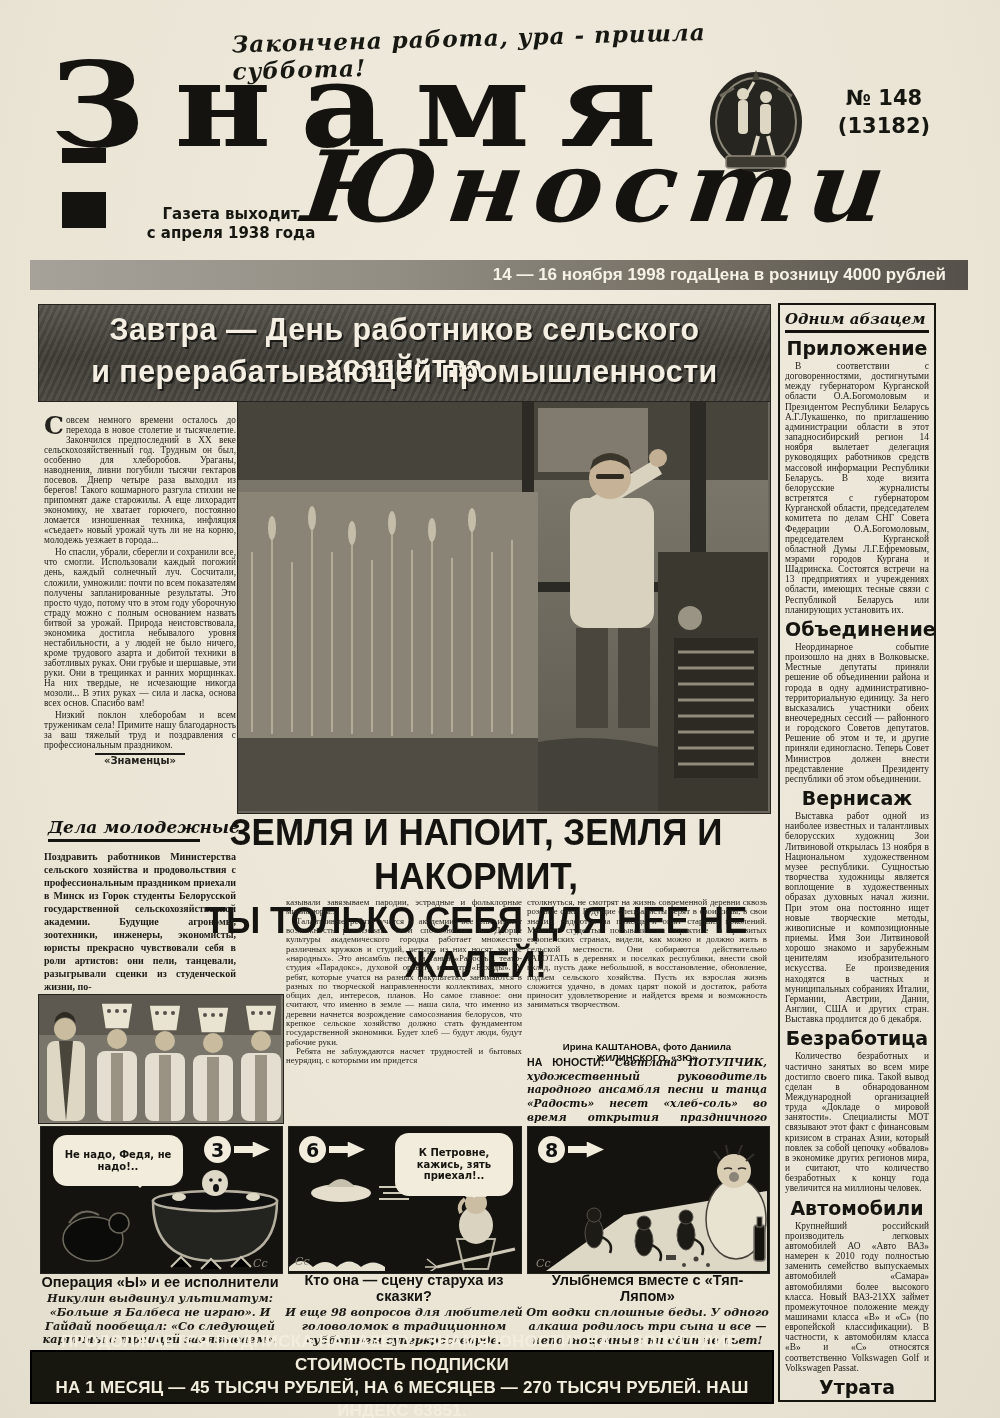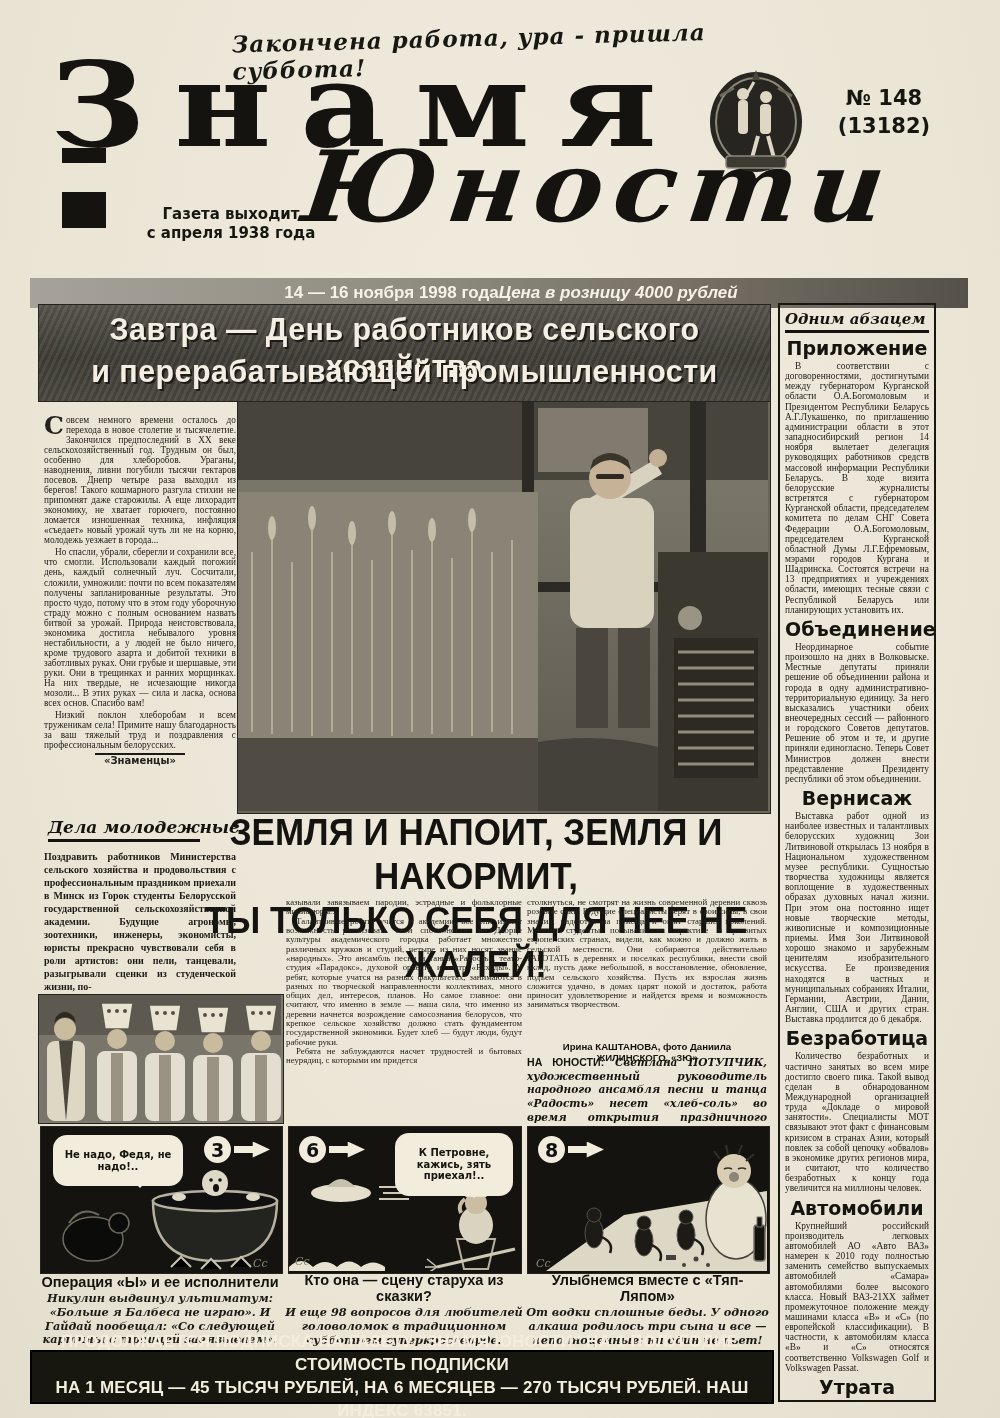--- a/index.html
+++ b/index.html
@@ -16,26 +16,26 @@
           transform-origin:left top;white-space:nowrap;}
   .mast-decor1{left:62px;top:148px;width:44px;height:15px;background:#14130f;}
   .mast-decor2{left:62px;top:192px;width:44px;height:36px;background:#14130f;}
   .mast-sub{left:310px;top:138px;width:640px;font-family:"DejaVu Serif",serif;font-weight:bold;
           font-style:italic;font-size:98px;line-height:1;letter-spacing:10px;color:#14130f;
           transform:skewX(-7deg) scaleX(1.06);transform-origin:left top;white-space:nowrap;}
   .issue{left:826px;top:84px;width:116px;text-align:center;font-family:"DejaVu Sans",sans-serif;
           font-weight:bold;font-size:21px;line-height:1.35;color:#171712;}
   .since{left:108px;top:205px;width:246px;text-align:center;font-family:"DejaVu Sans",sans-serif;
           font-weight:bold;font-size:15px;line-height:1.25;color:#171712;}
-  .datebar{left:30px;top:278px;width:938px;height:30px;
+  .datebar{left:30px;top:260px;width:938px;height:30px;
           background:linear-gradient(90deg,#a6a299 0%,#918d83 40%,#767065 70%,#55514a 100%);
-          display:flex;justify-content:center;align-items:center;
+          display:flex;justify-content:flex-end;align-items:center;
           font-family:"Liberation Sans",sans-serif;font-weight:bold;font-size:17px;color:#f6f2e6;}
   .datebar .dleft{padding-left:28px;}
-  .datebar .dright{padding-right:4px;font-style:italic;}
+  .datebar .dright{padding-right:22px;}
 
   
   .headband{left:38px;top:304px;width:731px;height:96px;border:1px solid #26241f;
           background:linear-gradient(180deg,#57544c,#3f3d36 55%,#4a4840);
           background-blend-mode:multiply;}
   .headband:after{content:"";position:absolute;inset:0;
           background:repeating-linear-gradient(115deg,rgba(255,255,255,.05) 0 3px,rgba(0,0,0,.07) 3px 6px);}
   .headline-w{position:absolute;width:100%;text-align:center;color:#f4efe2;
           font-family:"Liberation Sans",sans-serif;font-weight:bold;letter-spacing:.5px;
           text-shadow:2px 2px 0 #1c1b17;transform:scaleX(.95);z-index:2;}
@@ -225,21 +225,21 @@
           <path d="M440,362 H516"></path>
       </g>
       <circle cx="452" cy="216" r="12" fill="#9a9484"></circle>
       <path d="M300,340 Q360,330 420,345 L420,409 L300,409 Z" fill="#44413a"></path>
     </svg>
   </div>
 
   <div class="abs lead-col">
     <p class="first">Совсем немного времени осталось до перехода в новое столетие и тысячелетие. Закончился предпоследний в XX веке сельскохозяйственный год. Трудным он был, особенно для хлеборобов. Ураганы, наводнения, ливни погубили тысячи гектаров посевов. Днепр четыре раза выходил из берегов! Такого кошмарного разгула стихии не припомнят даже старожилы. А еще лихорадит экономику, не хватает горючего, постоянно ломается изношенная техника, инфляция «съедает» новый урожай чуть ли не на корню, молодежь уезжает в города...</p>
     <p>Но спасли, убрали, сберегли и сохранили все, что смогли. Использовали каждый погожий день, каждый солнечный луч. Сосчитали, сложили, умножили: почти по всем показателям получены запланированные результаты. Это просто чудо, потому что в этом году уборочную страду можно с полным основанием назвать битвой за урожай. Природа неистовствовала, экономика достигла небывалого уровня нестабильности, а у людей не было ничего, кроме трудового азарта и добитой техники в заботливых руках. Они грубые и шершавые, эти руки. Они в трещинках и ранних морщинках. На них твердые, не исчезающие никогда мозоли... В этих руках — сила и ласка, основа всех основ. Спасибо вам!</p>
-    <p>Низкий поклон хлеборобам и всем труженикам села! Примите нашу благодарность за ваш тяжелый труд и поздравления с профессиональным белорусских.</p>
+    <p>Низкий поклон хлеборобам и всем труженикам села! Примите нашу благодарность за ваш тяжелый труд и поздравления с профессиональным праздником.</p>
     <span class="lead-sign">«Знаменцы»</span>
   </div>
 
   <div class="abs rubric">Дела молодежные</div>
   <div class="abs youth-hl">
     <div>ЗЕМЛЯ И НАПОИТ, ЗЕМЛЯ И НАКОРМИТ,</div>
     <div>ТЫ ТОЛЬКО СЕБЯ ДЛЯ НЕЕ НЕ ЖАЛЕЙ!</div>
   </div>
   <div class="abs youth-lead">Поздравить работников Министерства сельского хозяйства и продовольствия с профессиональным праздником приехали в Минск из Горок студенты Белорусской государственной сельскохозяйственной академии. Будущие агрономы, зоотехники, инженеры, экономисты, юристы прекрасно чувствовали себя в роли артистов: они пели, танцевали, разыгрывали сценки из студенческой жизни, по-</div>
 

